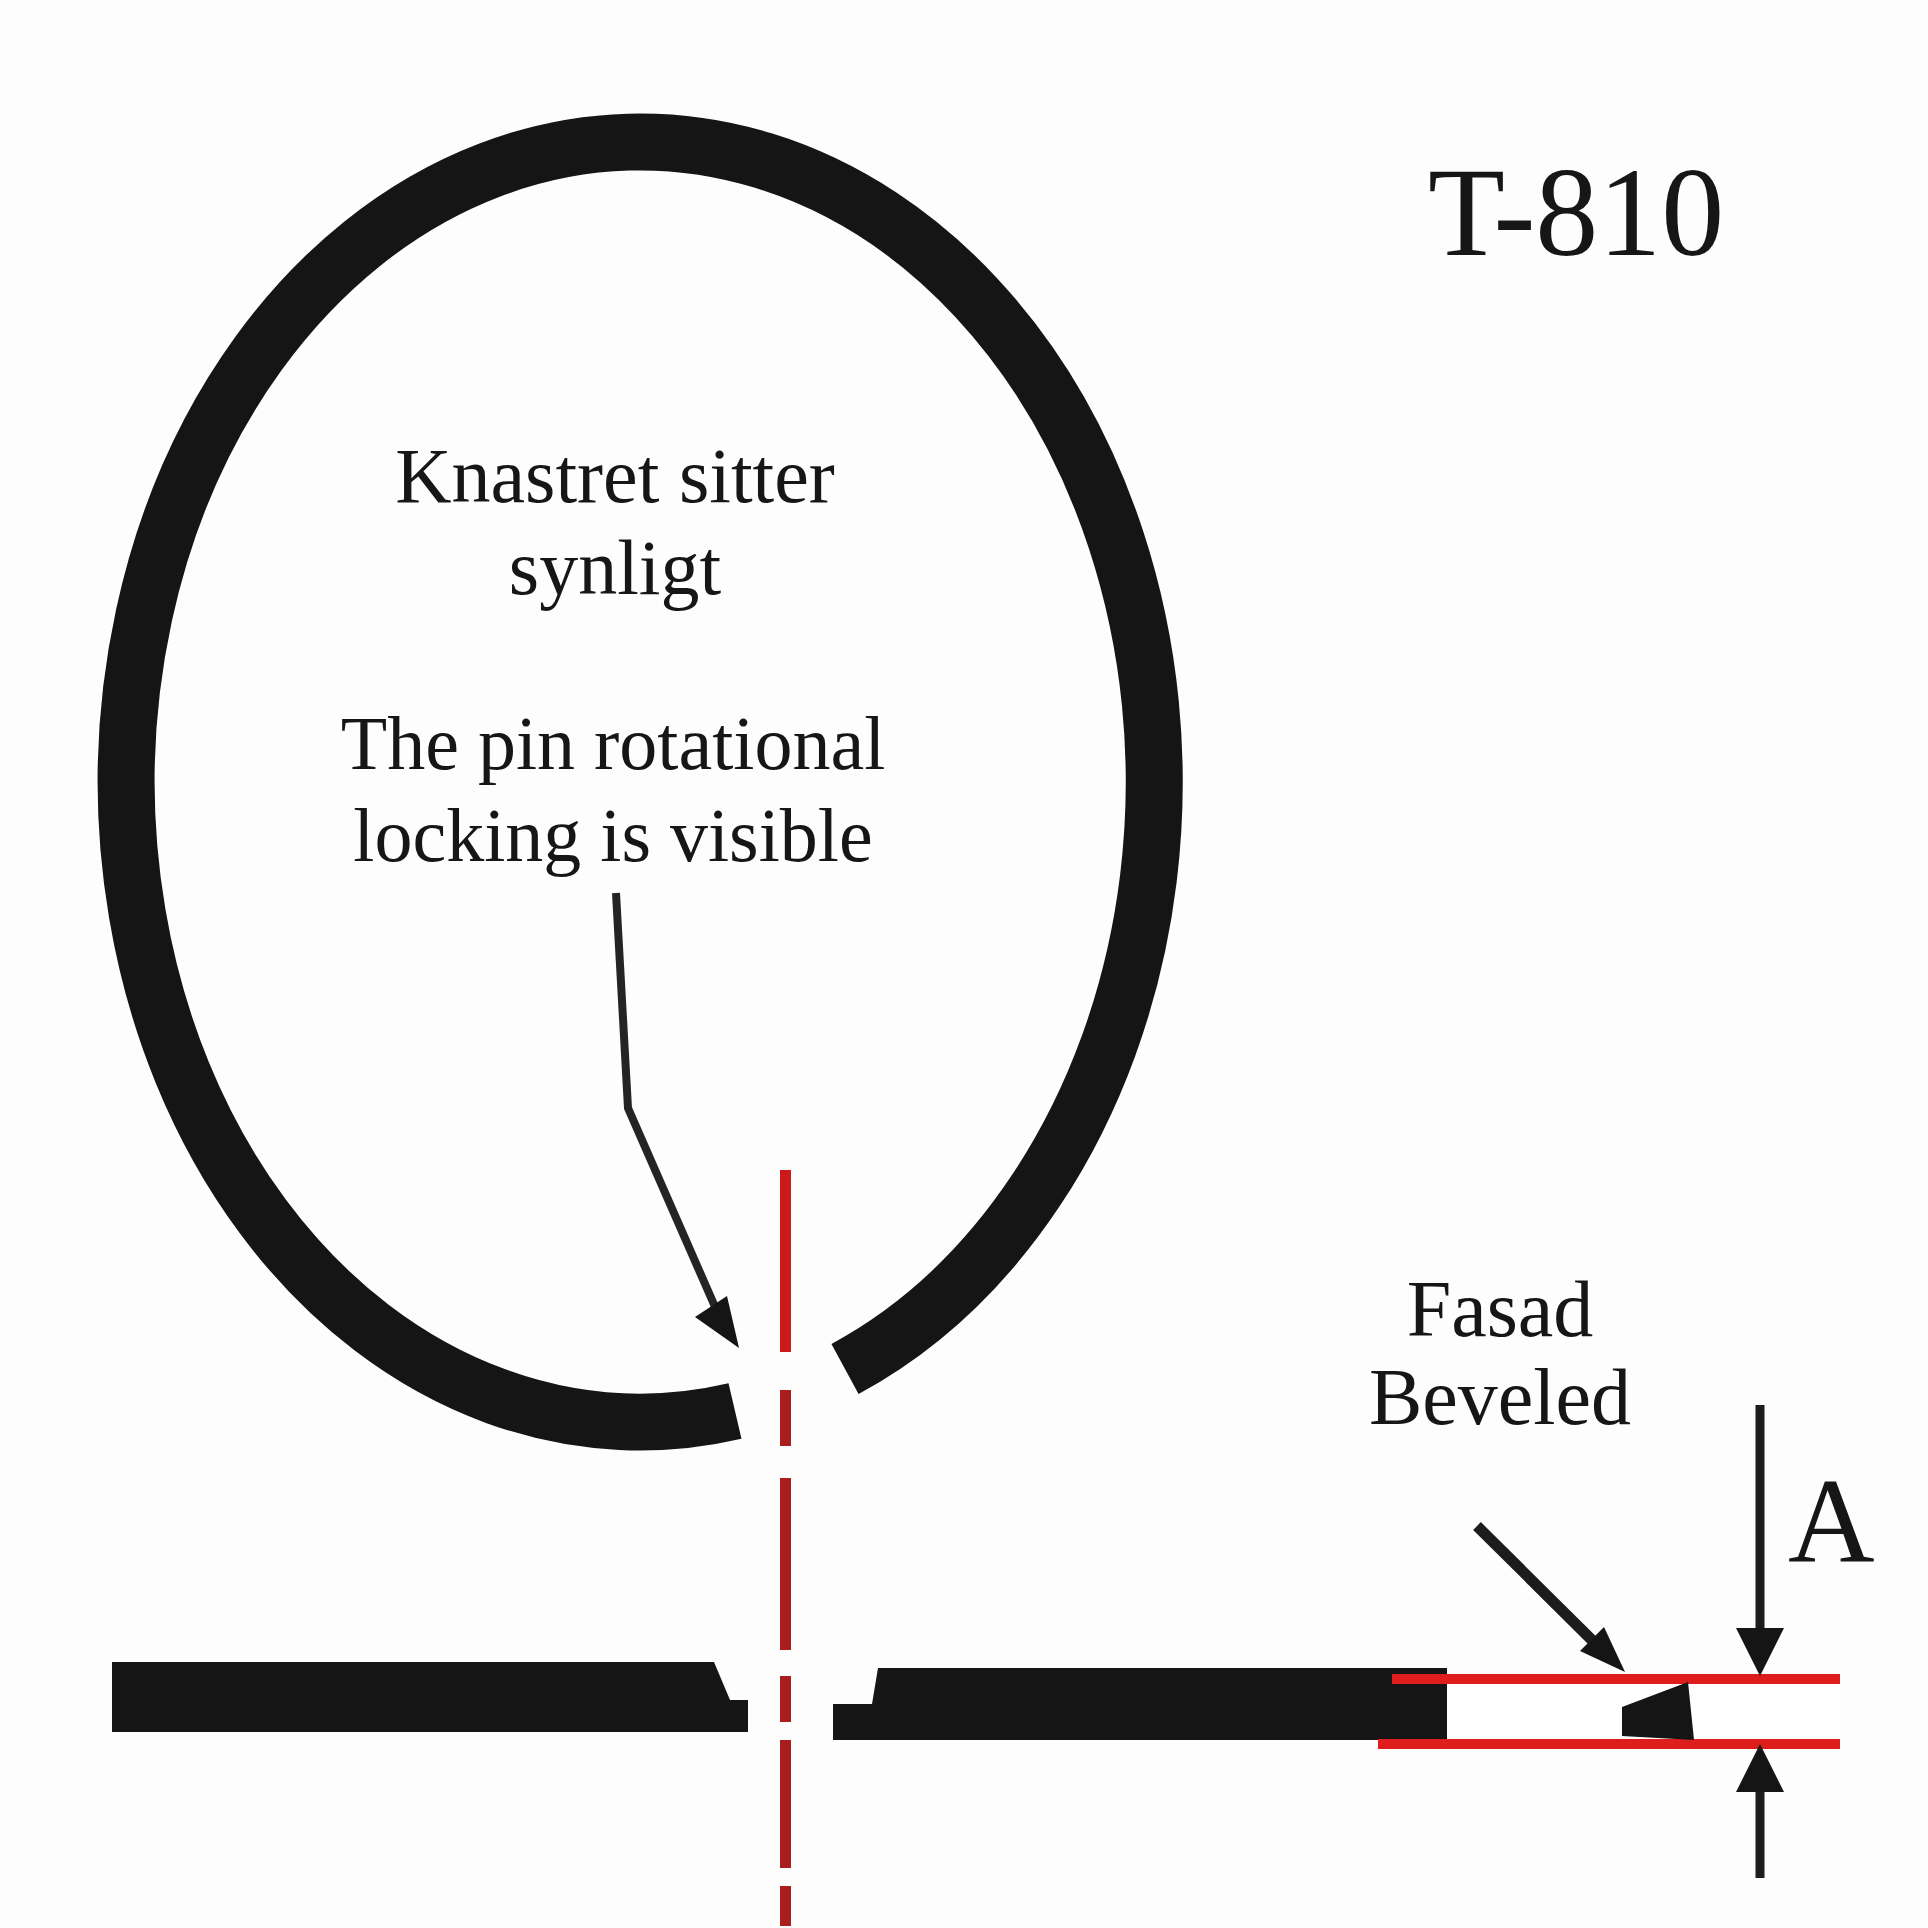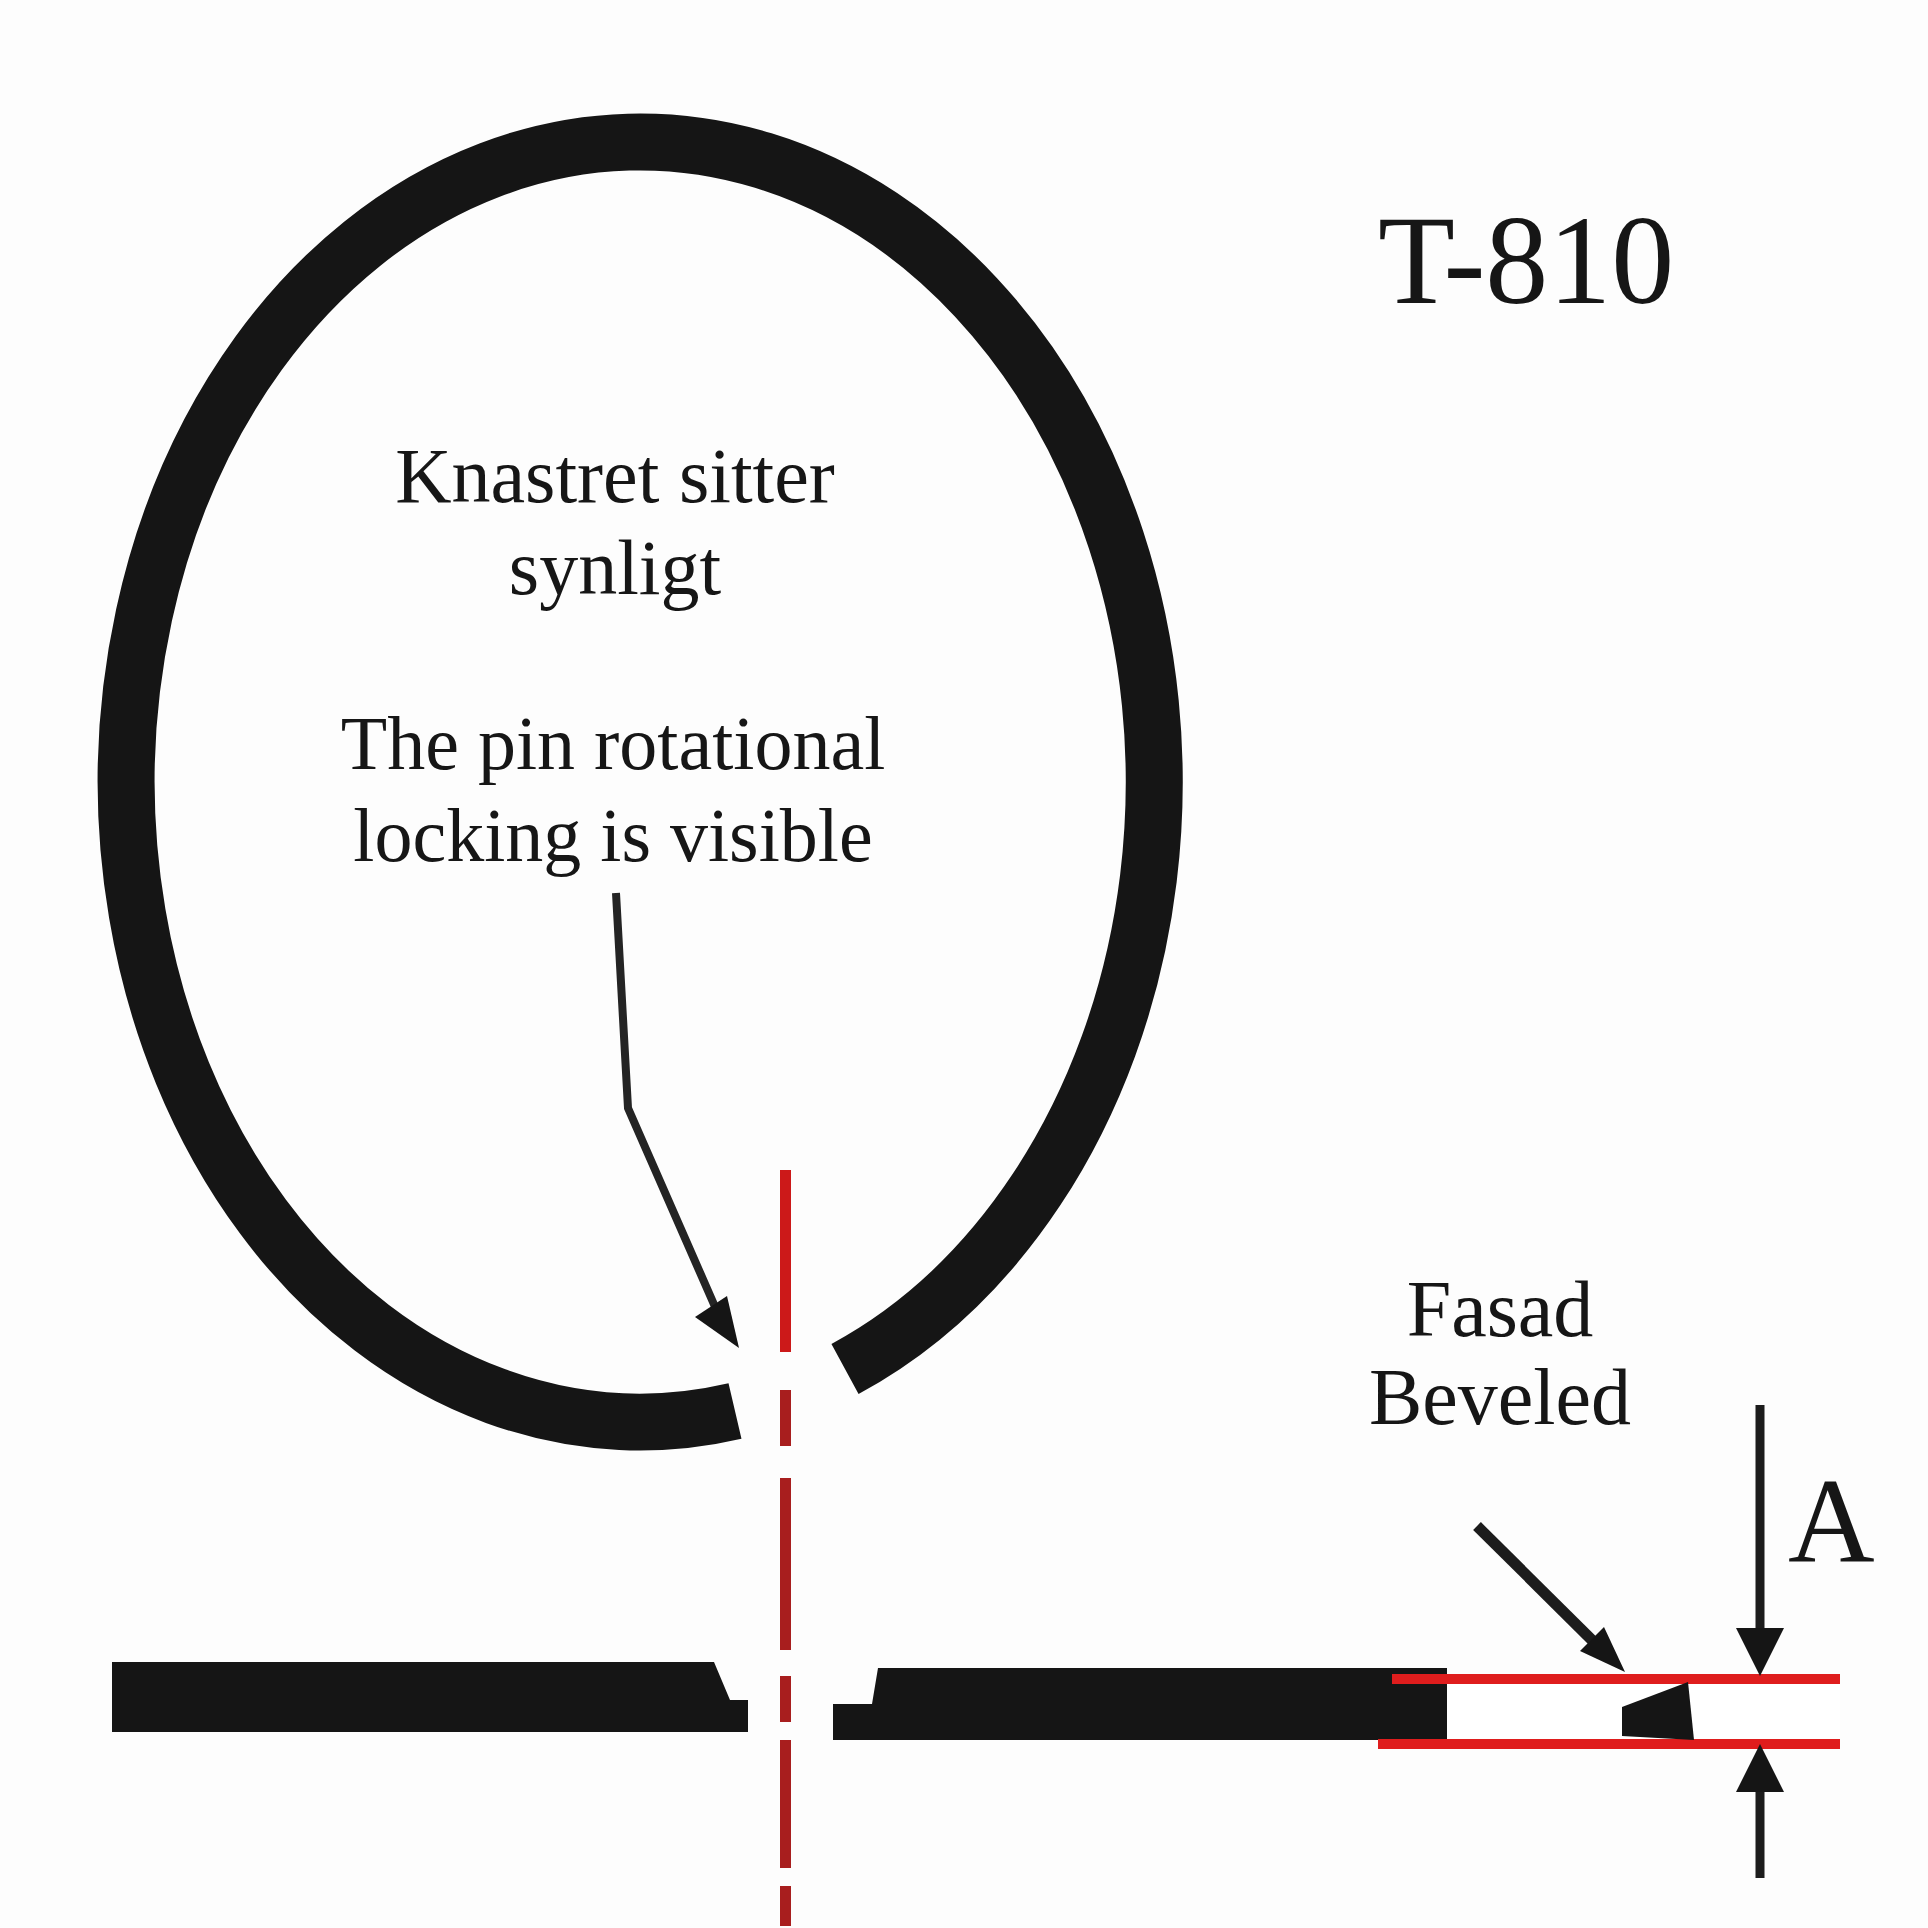--- a/index.html
+++ b/index.html
@@ -75,21 +75,21 @@
       <line x1="1760" y1="1405" x2="1760" y2="1650" stroke="#1c1c1c" stroke-width="9"></line>
       <polygon class="ink" points="1760,1676 1736,1628 1784,1628"></polygon>
     </g>
 
     <g>
       <line x1="1760" y1="1760" x2="1760" y2="1878" stroke="#1c1c1c" stroke-width="9"></line>
       <polygon class="ink" points="1760,1744 1736,1792 1784,1792"></polygon>
     </g>
   </svg>
 
-  <div class="label label-title" style="left:1378px;top:150px;margin-top:48px;">T-810</div>
+  <div class="label label-title" style="left:1428px;top:150px;">T-810</div>
 
   <div class="label label-knob" style="left:355px;top:430px;font-family:Liberation Serif, serif;">Knastret sitter
 synligt</div>
 
   <div class="label label-pin" style="left:293px;top:697px;">The pin rotational
 locking is visible</div>
 
   <div class="label label-bevel" style="left:1320px;top:1265px;">Fasad
 Beveled</div>
 

